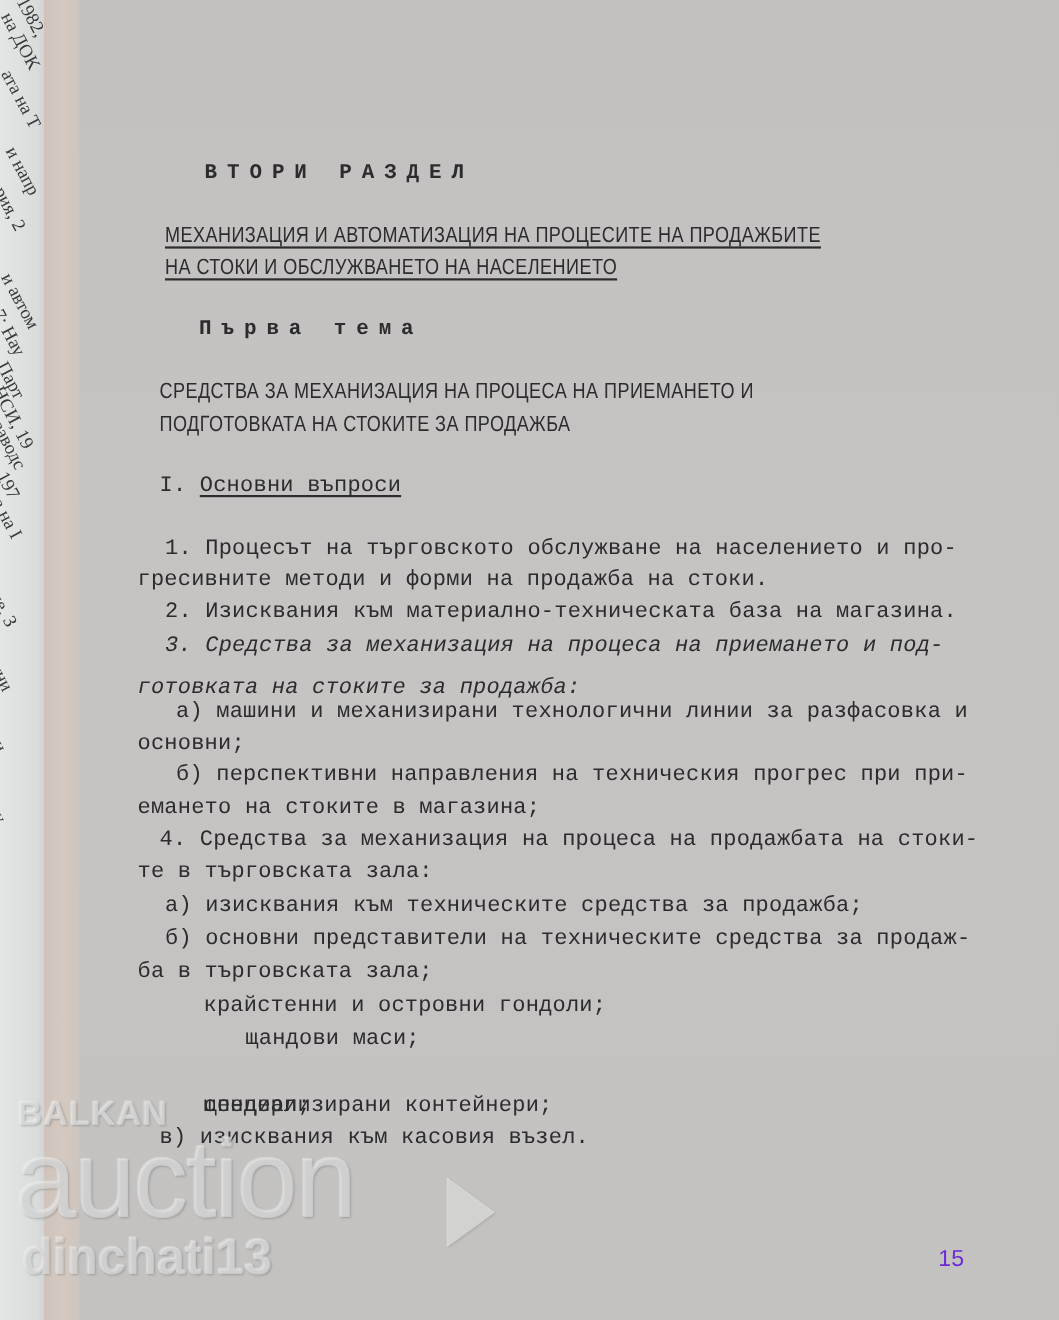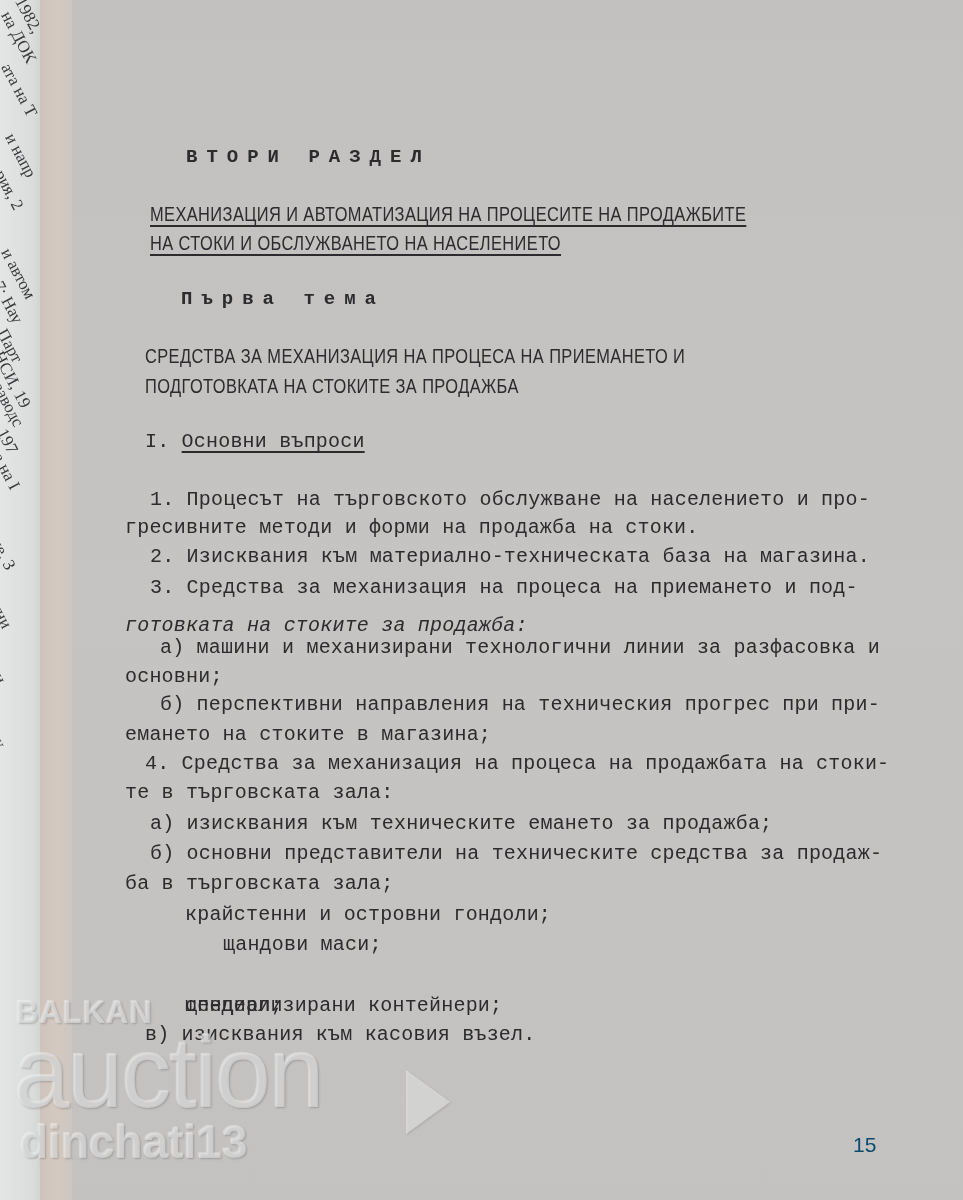--- a/index.html
+++ b/index.html
@@ -73,21 +73,21 @@
       text-decoration: underline;
       text-decoration-thickness: 2px;
       text-underline-offset: 4px;
     }
     .page-number {
       position: absolute;
       left: 853px;
       top: 1133px;
       font-family: "Liberation Sans", sans-serif;
       font-size: 21px;
-      color: #0c4a6e;
+      color: #6d28d9;
     }
     .watermark {
       position: absolute;
       left: 14px;
       top: 995px;
       color: rgba(235, 235, 235, 0.55);
       font-family: "Liberation Sans", sans-serif;
       font-weight: bold;
       text-shadow: 1px 1px 2px rgba(90, 90, 90, 0.35), -1px -1px 1px rgba(255,255,255,0.4);
       pointer-events: none;
@@ -143,29 +143,29 @@
   <div class="line caps" style="left:145px; top:375px;">ПОДГОТОВКАТА НА СТОКИТЕ ЗА ПРОДАЖБА</div>
 
   <div class="line" style="left:145px; top:430px;text-align:center;">
     <span>I.</span>
     <span class="underline">Основни въпроси</span>
   </div>
 
   <div class="line" style="left:150px; top:488px;">1. Процесът на търговското обслужване на населението и про-</div>
   <div class="line" style="left:125px; top:516px;">гресивните методи и форми на продажба на стоки.</div>
   <div class="line" style="left:150px; top:545px;">2. Изисквания към материално-техническата база на магазина.</div>
-  <div class="line" style="left:150px; top:576px;">3. Средства за механизация на процеса на приемането и под-</div>
+  <div class="line" style="left:150px; top:576px;font-style:italic;">3. Средства за механизация на процеса на приемането и под-</div>
   <div class="line" style="left:125px; top:614px;font-style:italic;">готовката на стоките за продажба:</div>
   <div class="line" style="left:160px; top:636px;">а) машини и механизирани технологични линии за разфасовка и</div>
   <div class="line" style="left:125px; top:665px;">основни;</div>
   <div class="line" style="left:160px; top:693px;">б) перспективни направления на техническия прогрес при при-</div>
   <div class="line" style="left:125px; top:723px;">емането на стоките в магазина;</div>
   <div class="line" style="left:145px; top:752px;">4. Средства за механизация на процеса на продажбата на стоки-</div>
   <div class="line" style="left:125px; top:781px;">те в търговската зала:</div>
-  <div class="line" style="left:150px; top:812px;">а) изисквания към техническите емането за продажба;</div>
+  <div class="line" style="left:150px; top:812px;">а) изисквания към техническите средства за продажба;</div>
   <div class="line" style="left:150px; top:842px;">б) основни представители на техническите средства за продаж-</div>
   <div class="line" style="left:125px; top:872px;">ба в търговската зала;</div>
   <div class="line" style="left:185px; top:903px;">крайстенни и островни гондоли;</div>
   <div class="line" style="left:185px; top:933px;margin-left:38px;">щандови маси;</div>
   <div class="line" style="left:185px; top:994px;">специализирани контейнери;</div>
   <div class="line" style="left:185px; top:994px;">щендери;</div>
   <div class="line" style="left:145px; top:1023px;">в) изисквания към касовия възел.</div>
 
   <div class="page-number">15</div>
 </div>

